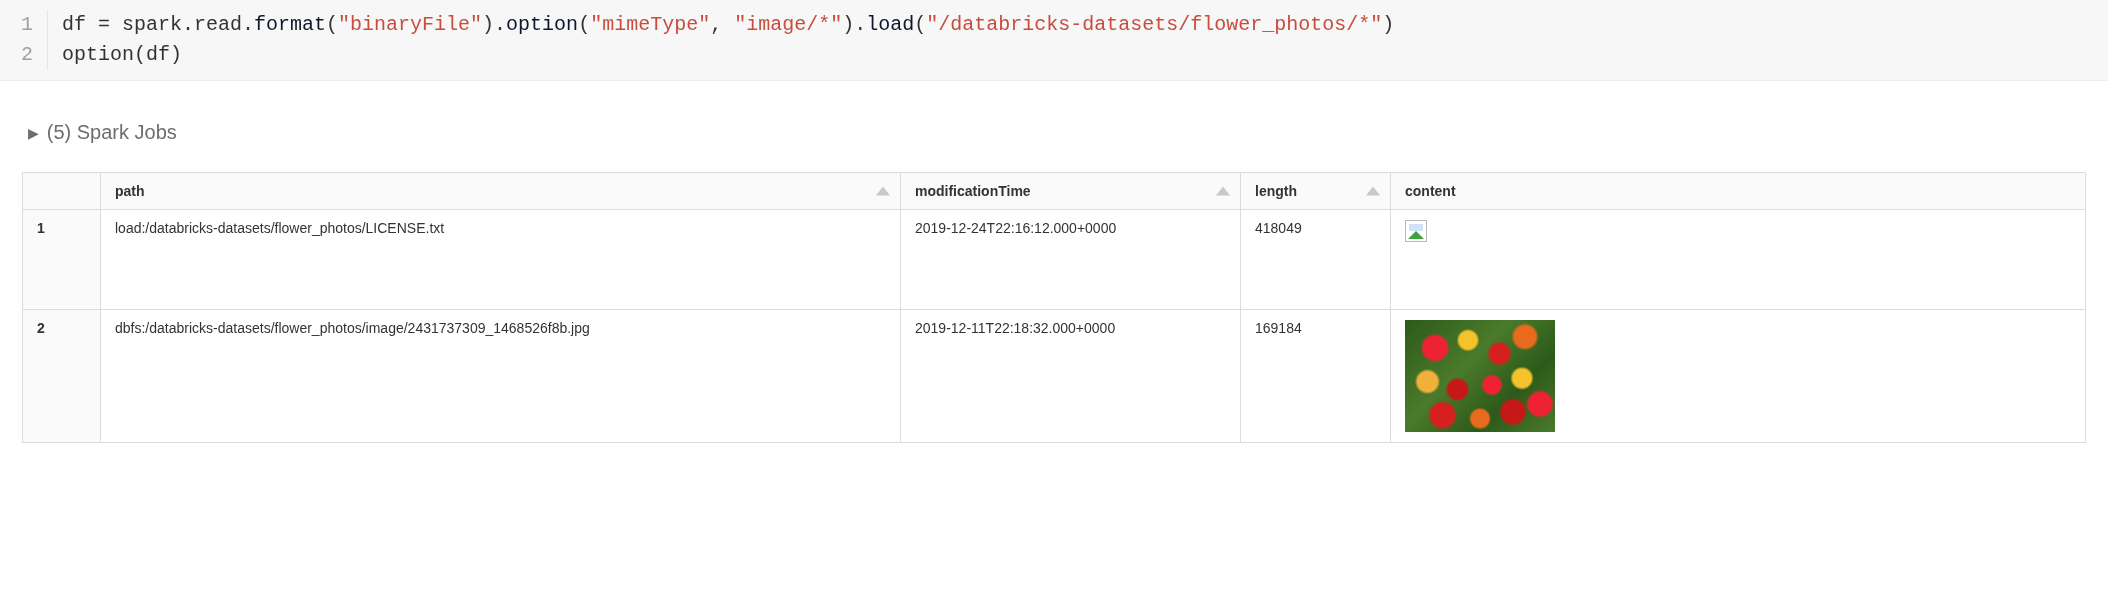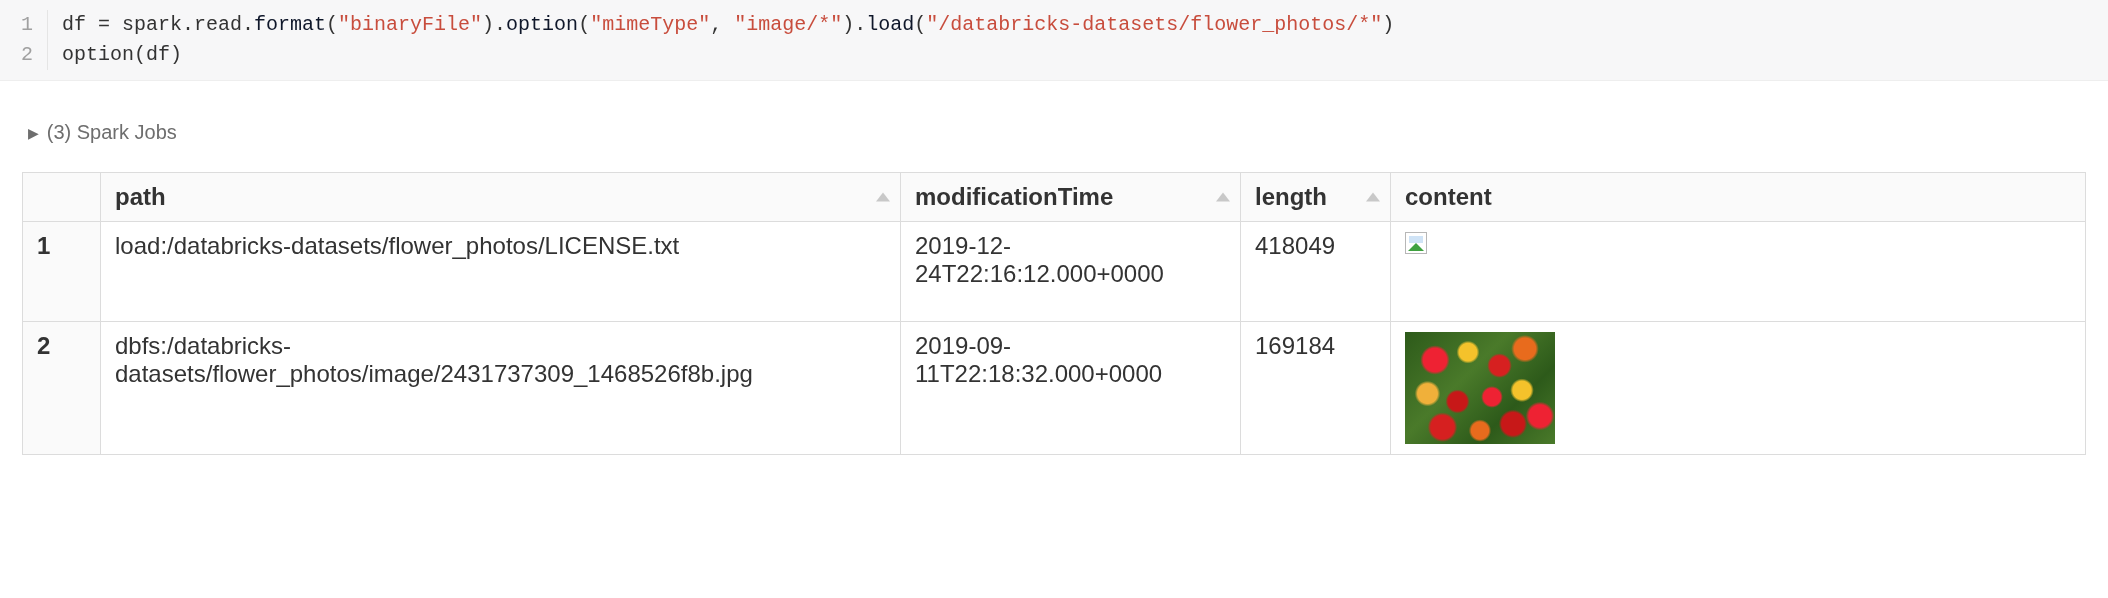--- a/index.html
+++ b/index.html
@@ -55,21 +55,21 @@
   table.data-table {
     border-collapse: collapse;
     width: 100%;
     table-layout: fixed;
   }
   table.data-table th, table.data-table td {
     border: 1px solid #dcdcdc;
     padding: 10px 14px;
     text-align: left;
     vertical-align: top;
-    font-size: 24px;
+    font-size: 14px;
     color: #333;
     overflow: hidden;
   }
   table.data-table th {
     background: #fafafa;
     font-weight: 600;
     position: relative;
     padding-right: 36px;
   }
   table.data-table th.rownum-head {
@@ -151,21 +151,21 @@
     <div>2</div>
   </div>
   <div class="code-lines"><span>df = spark.read.</span><span class="tok-fn">format</span><span>(</span><span class="tok-str">"binaryFile"</span><span>).</span><span class="tok-fn">option</span><span>(</span><span class="tok-str">"mimeType"</span><span>, </span><span class="tok-str">"image/*"</span><span>).</span><span class="tok-fn">load</span><span>(</span><span class="tok-str">"/databricks-datasets/flower_photos/*"</span><span>)</span>
 <span>option(df)</span></div>
 </div>
 
 <div class="output-area">
 
   <div class="spark-jobs">
     <span class="disclosure-triangle">▶</span>
-    <span>(3) Spark Jobs</span>
+    <span>(5) Spark Jobs</span>
   </div>
 
   <table class="data-table">
     <colgroup>
       <col class="col-rownum">
       <col class="col-path">
       <col class="col-mtime">
       <col class="col-length">
       <col class="col-content">
     </colgroup>
@@ -195,21 +195,21 @@
         <td>load:/databricks-datasets/flower_photos/LICENSE.txt</td>
         <td>2019-12-24T22:16:12.000+0000</td>
         <td>418049</td>
         <td>
           <span class="broken-img"></span>
         </td>
       </tr>
       <tr class="data-row tall">
         <td class="rownum">2</td>
         <td>dbfs:/databricks-datasets/flower_photos/image/2431737309_1468526f8b.jpg</td>
-        <td>2019-09-11T22:18:32.000+0000</td>
+        <td>2019-12-11T22:18:32.000+0000</td>
         <td>169184</td>
         <td>
           <div class="thumb"></div>
         </td>
       </tr>
     </tbody>
   </table>
 
 </div>
 

